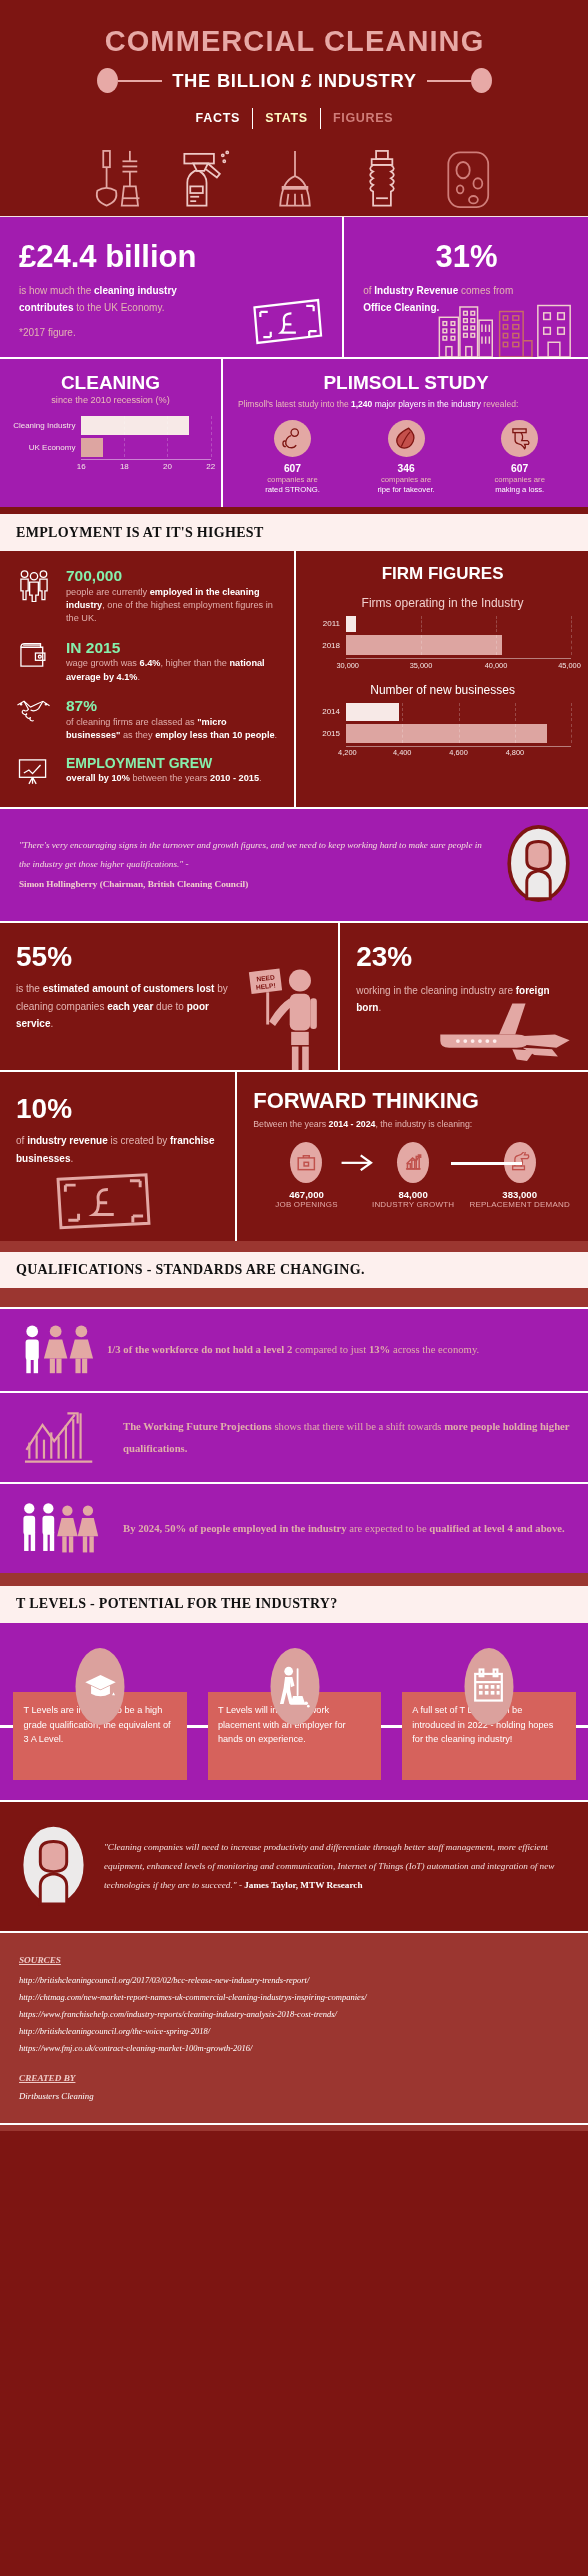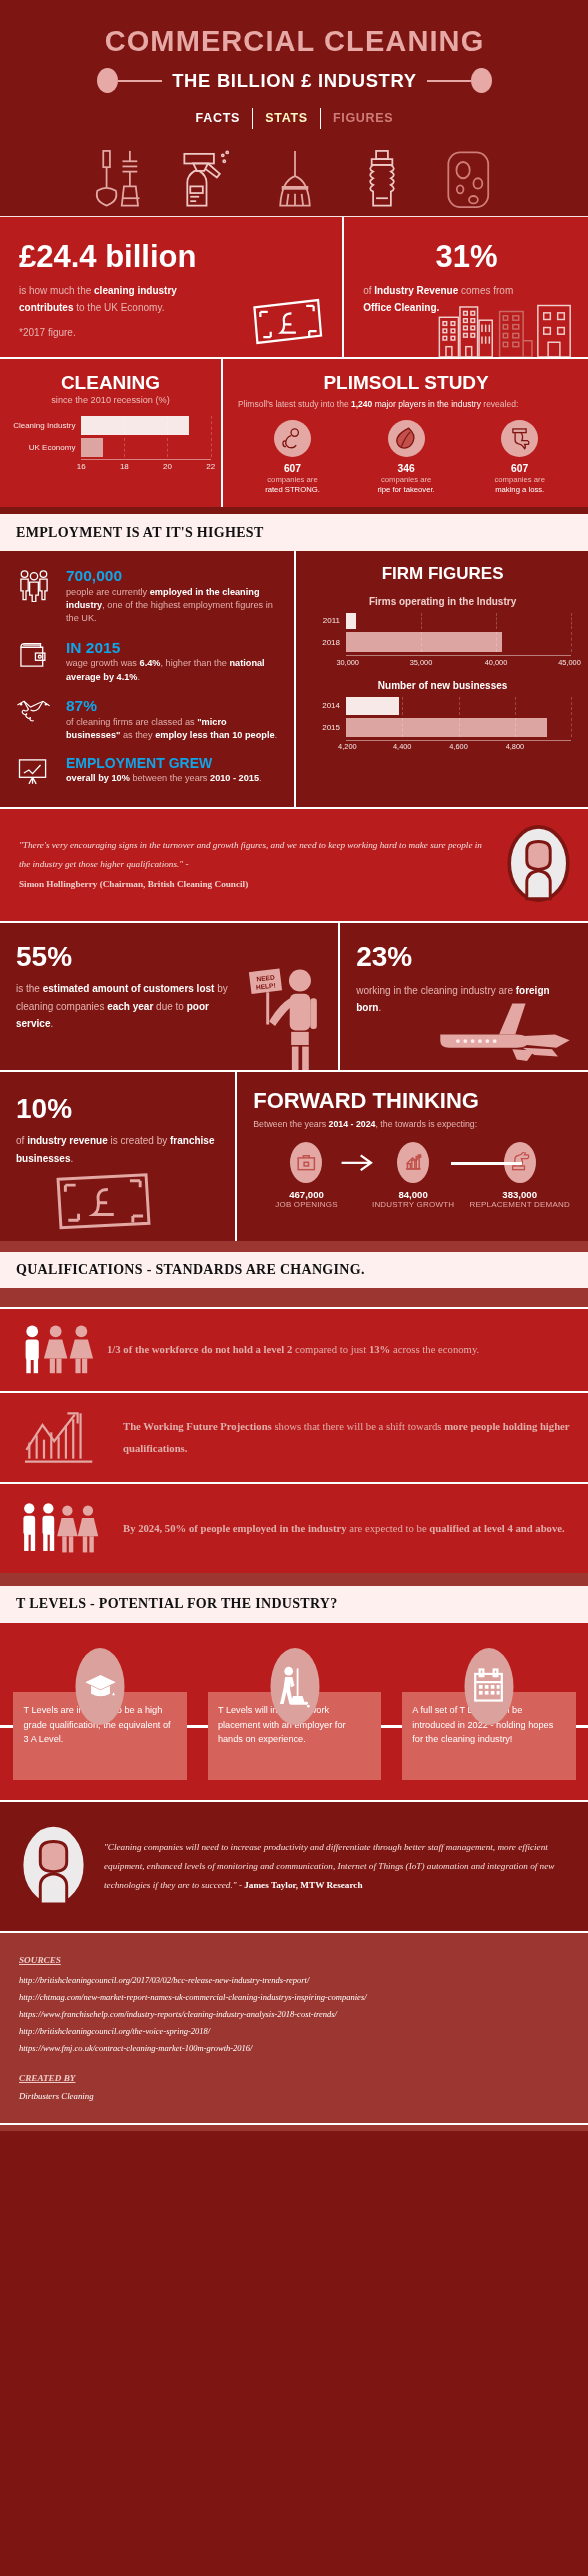--- a/index.html
+++ b/index.html
@@ -42,56 +42,56 @@
   .f3 { color: #d07d79; }
   .icon-strip {
     margin-top: 16px; height: 71px; display: flex;
     justify-content: center; align-items: flex-end; gap: 19px;
     padding-bottom: 2.9px;
   }
   .icon-strip svg { display: block; }
 
   
   .rowbar { display: flex; width: 589px; }
-  .panelA { background: #b91c1c; }
+  .panelA { background: #a21caf; }
   .panelB { background: #7d1512; }
   .sep-v { width: 2.2px; background: #ffffff; flex: none; }
   .sep-h { height: 2.2px; background: #ffffff; width: 100%; }
   .sep-h-thin { height: 1.5px; background: #f6e4e2; width: 100%; }
 
   
   .bignum {
     font-weight: bold; font-size: 31px; line-height: 1.05; color: #ffffff;
   }
   .bignum.sm { font-size: 28px; }
   .body-text { font-size: 10px; line-height: 1.75; color: #e3b5b2; }
   .body-text b { color: #ffffff; font-weight: bold; }
 
   
-  .chart-title { font-weight: bold; font-size: 10px; color: #f0cfcd; text-align: center; margin-bottom: 5.9px; }
+  .chart-title { font-weight: normal; font-size: 12px; color: #f0cfcd; text-align: center; margin-bottom: 5.9px; }
   .chart { position: relative; }
   .chart-row { display: flex; align-items: center; margin-bottom: 2.9px; }
   .chart-lab { font-size: 8px; color: #f4e7e6; text-align: right; padding-right: 5.9px; flex: none; }
   .chart-track { position: relative; flex: 1 1 auto; height: 19px; }
   .chart-bar { height: 100%; }
   .grid { position: absolute; top: 0; bottom: 0; border-left: 0.7px dashed rgba(255,255,255,.22); }
   .axisline { height: 0.7px; background: rgba(255,255,255,.45); }
 
   
   .banner {
     background: #fdf0ee; color: #111111;
     font-family: "Liberation Serif", serif;
     font-weight: bold; font-size: 14px; letter-spacing: 0.3px;
     padding: 10.3px 16px;
   }
 
   
   .fact-row { display: flex; align-items: flex-start; gap: 11.8px; margin-bottom: 13.2px; }
   .fact-ic { flex: none; width: 41px; display: flex; justify-content: center; padding-top: 1.5px; }
-  .fact-head { font-weight: bold; font-size: 15.5px; color: #0ea5e9; line-height: 1.1; }
+  .fact-head { font-weight: bold; font-size: 15.5px; color: #86efac; line-height: 1.1; }
   .fact-body { font-size: 9.2px; line-height: 1.45; color: #e0aeab; margin-top: 1.5px; }
   .fact-body b { color: #ffffff; font-weight: bold; }
 
   
   .circ {
     width: 37px; height: 37px; border-radius: 50%; background: #e3a8a4;
     display: flex; align-items: center; justify-content: center; margin: 0 auto 5.9px;
   }
   .pl-num { font-weight: bold; font-size: 10.3px; color: #ffffff; text-align: center; }
   .pl-txt { font-size: 7.7px; line-height: 1.3; color: #e7bbb8; text-align: center; margin-top: 1.5px; }
@@ -609,21 +609,21 @@
           <path d="M22 70 h14 M36 70 v-9"></path>
           <path d="M124 64 h-14 M110 64 v9"></path>
           <path d="M76 28 q-16 0 -13 16 q1 14 -6 18 h27 M61 46 h14"></path>
         </g>
       </svg>
     </div>
     <div class="sep-v"></div>
     <div class="panelB" style="flex:1; padding:16px 16px 13.2px;">
       <div style="font-weight:bold; font-size:22px;">FORWARD THINKING</div>
       <div style="font-size:8.8px; color:#e3b5b2; margin-top:4.4px;">
-        <span>Between the years </span><b style="color:#fff;">2014 - 2024</b><span>, the towards is expecting:</span>
+        <span>Between the years </span><b style="color:#fff;">2014 - 2024</b><span>, the industry is cleaning:</span>
       </div>
       <div style="display:flex; align-items:flex-start; margin-top:13.2px; position:relative;">
         <div style="flex:1;">
           <div class="ft-circ">
             <svg width="20.6" height="20.6" viewBox="0 0 28 28">
                 <g fill="none" stroke="#c0514c" stroke-width="2">
               <rect x="3" y="8" width="22" height="16"></rect>
                   <path d="M10 8 V5 h8 v3"></path>
                   <rect x="11" y="14" width="6" height="5"></rect>
                 </g>

